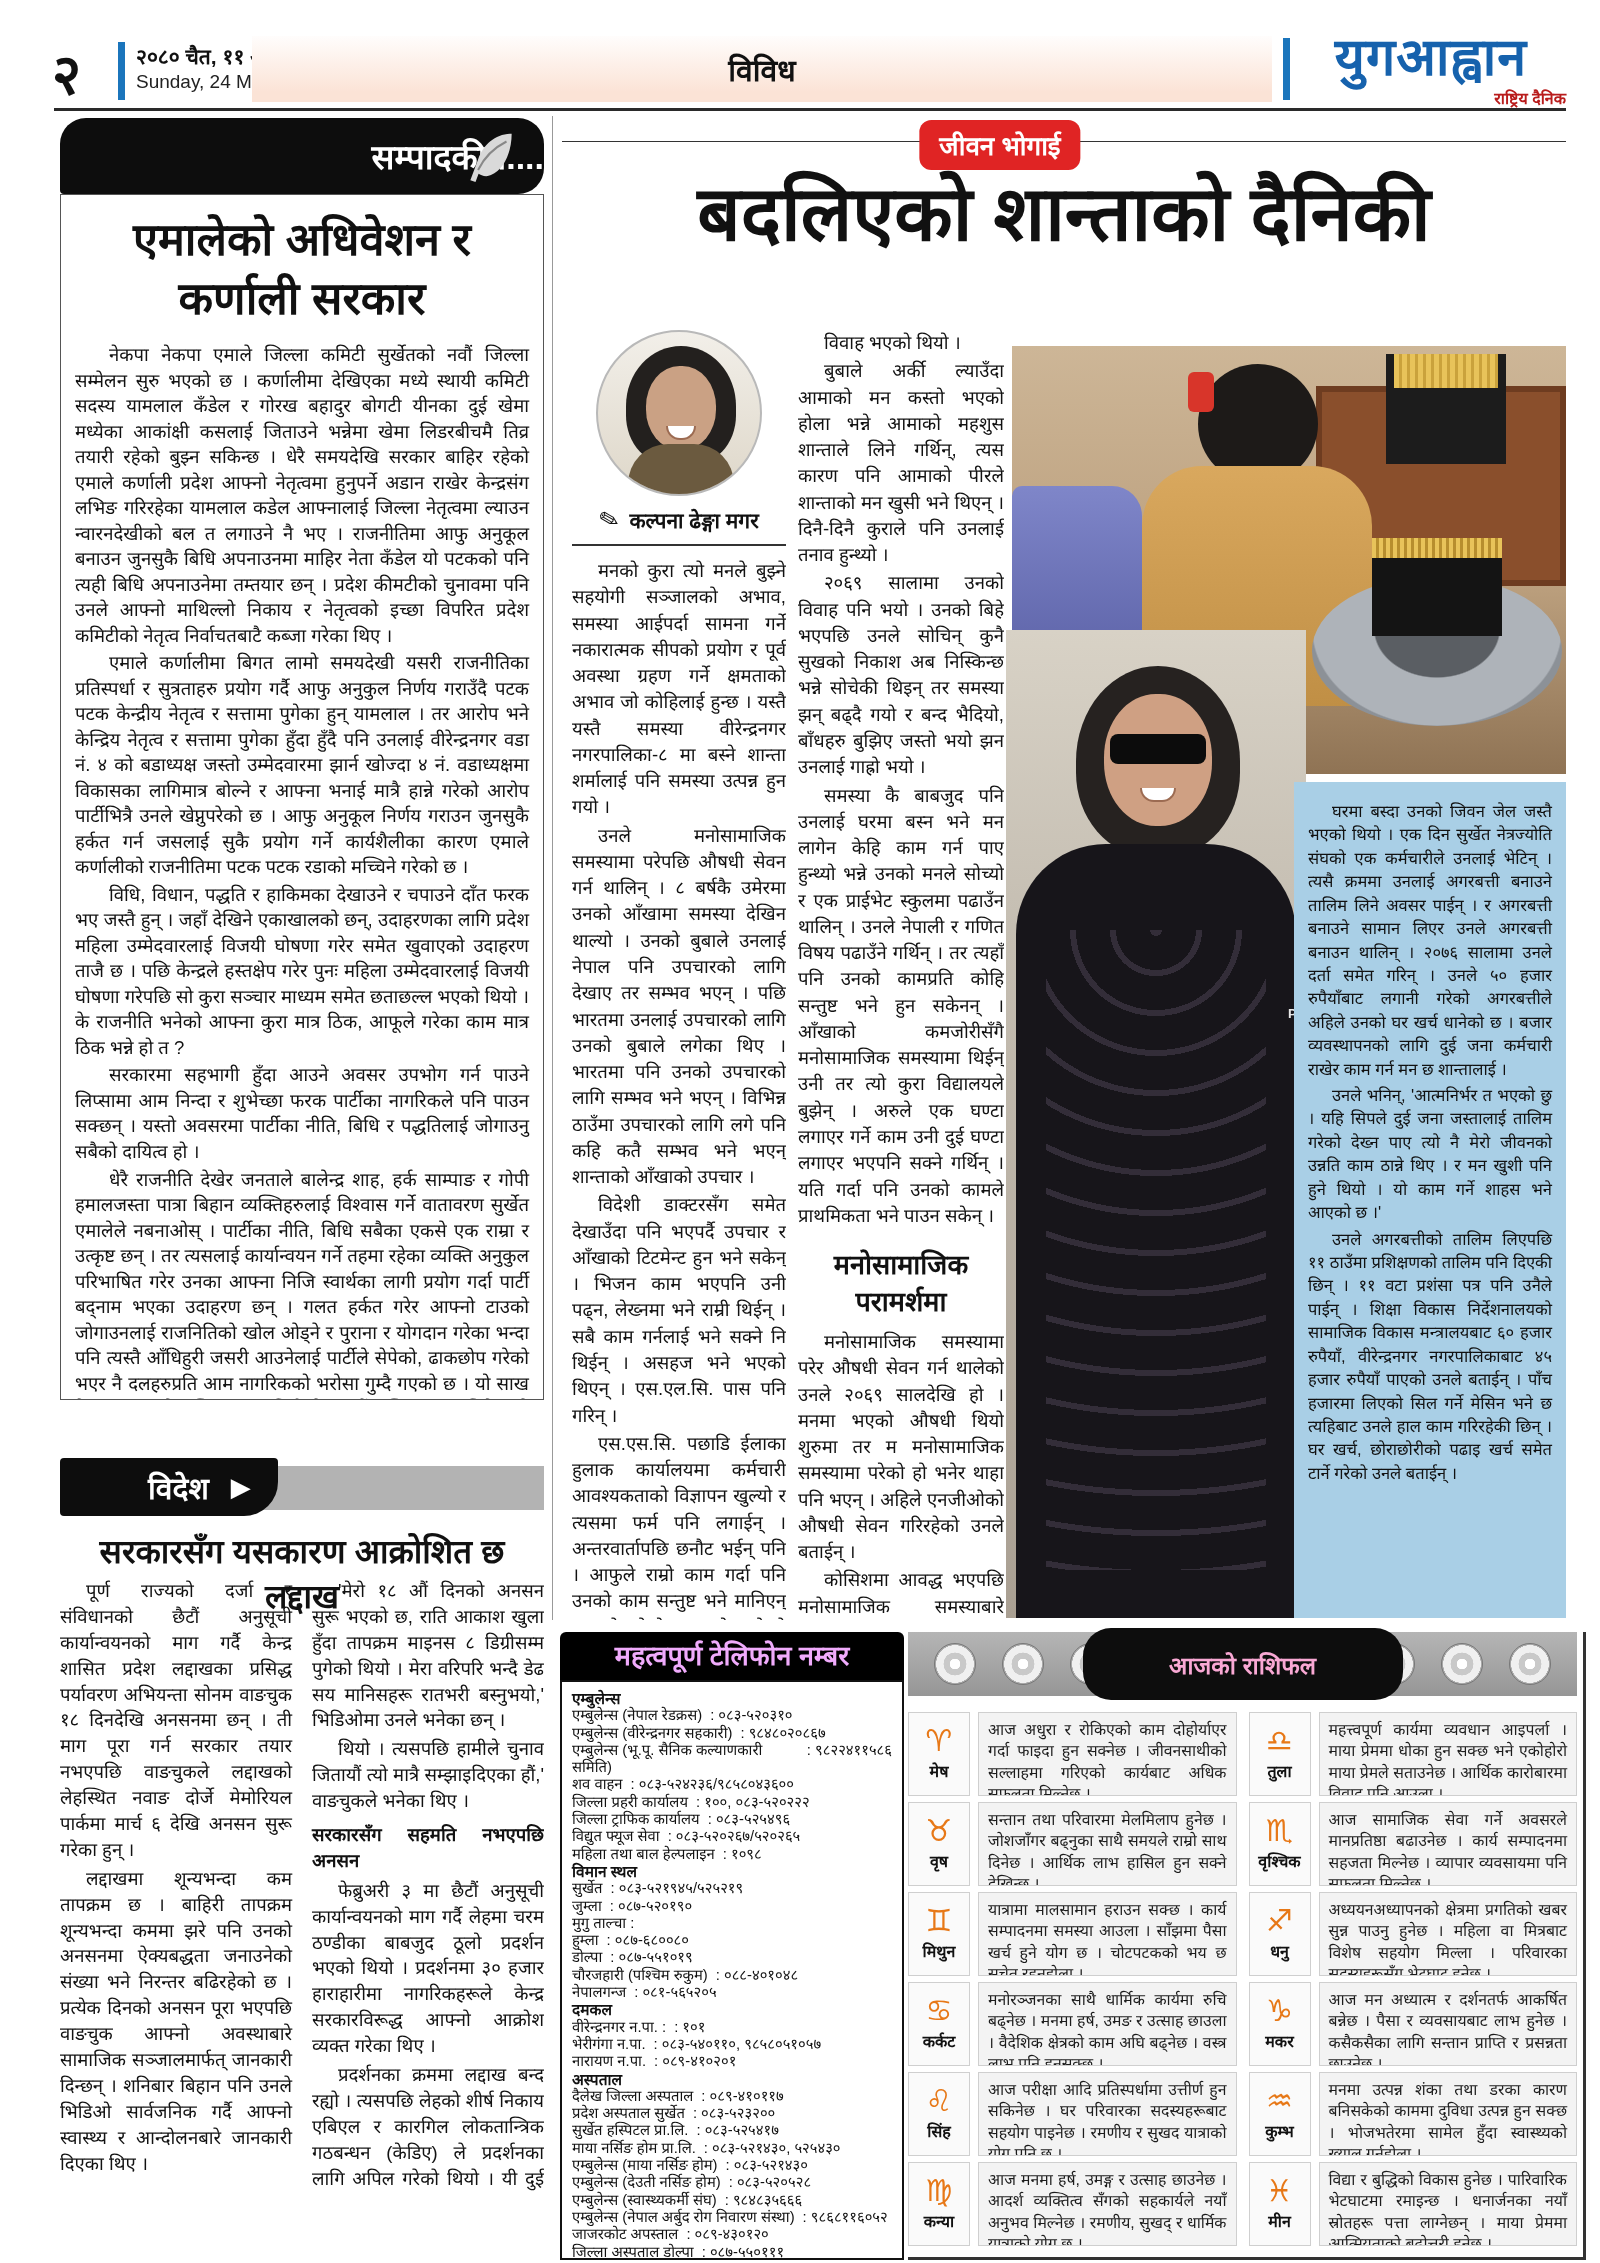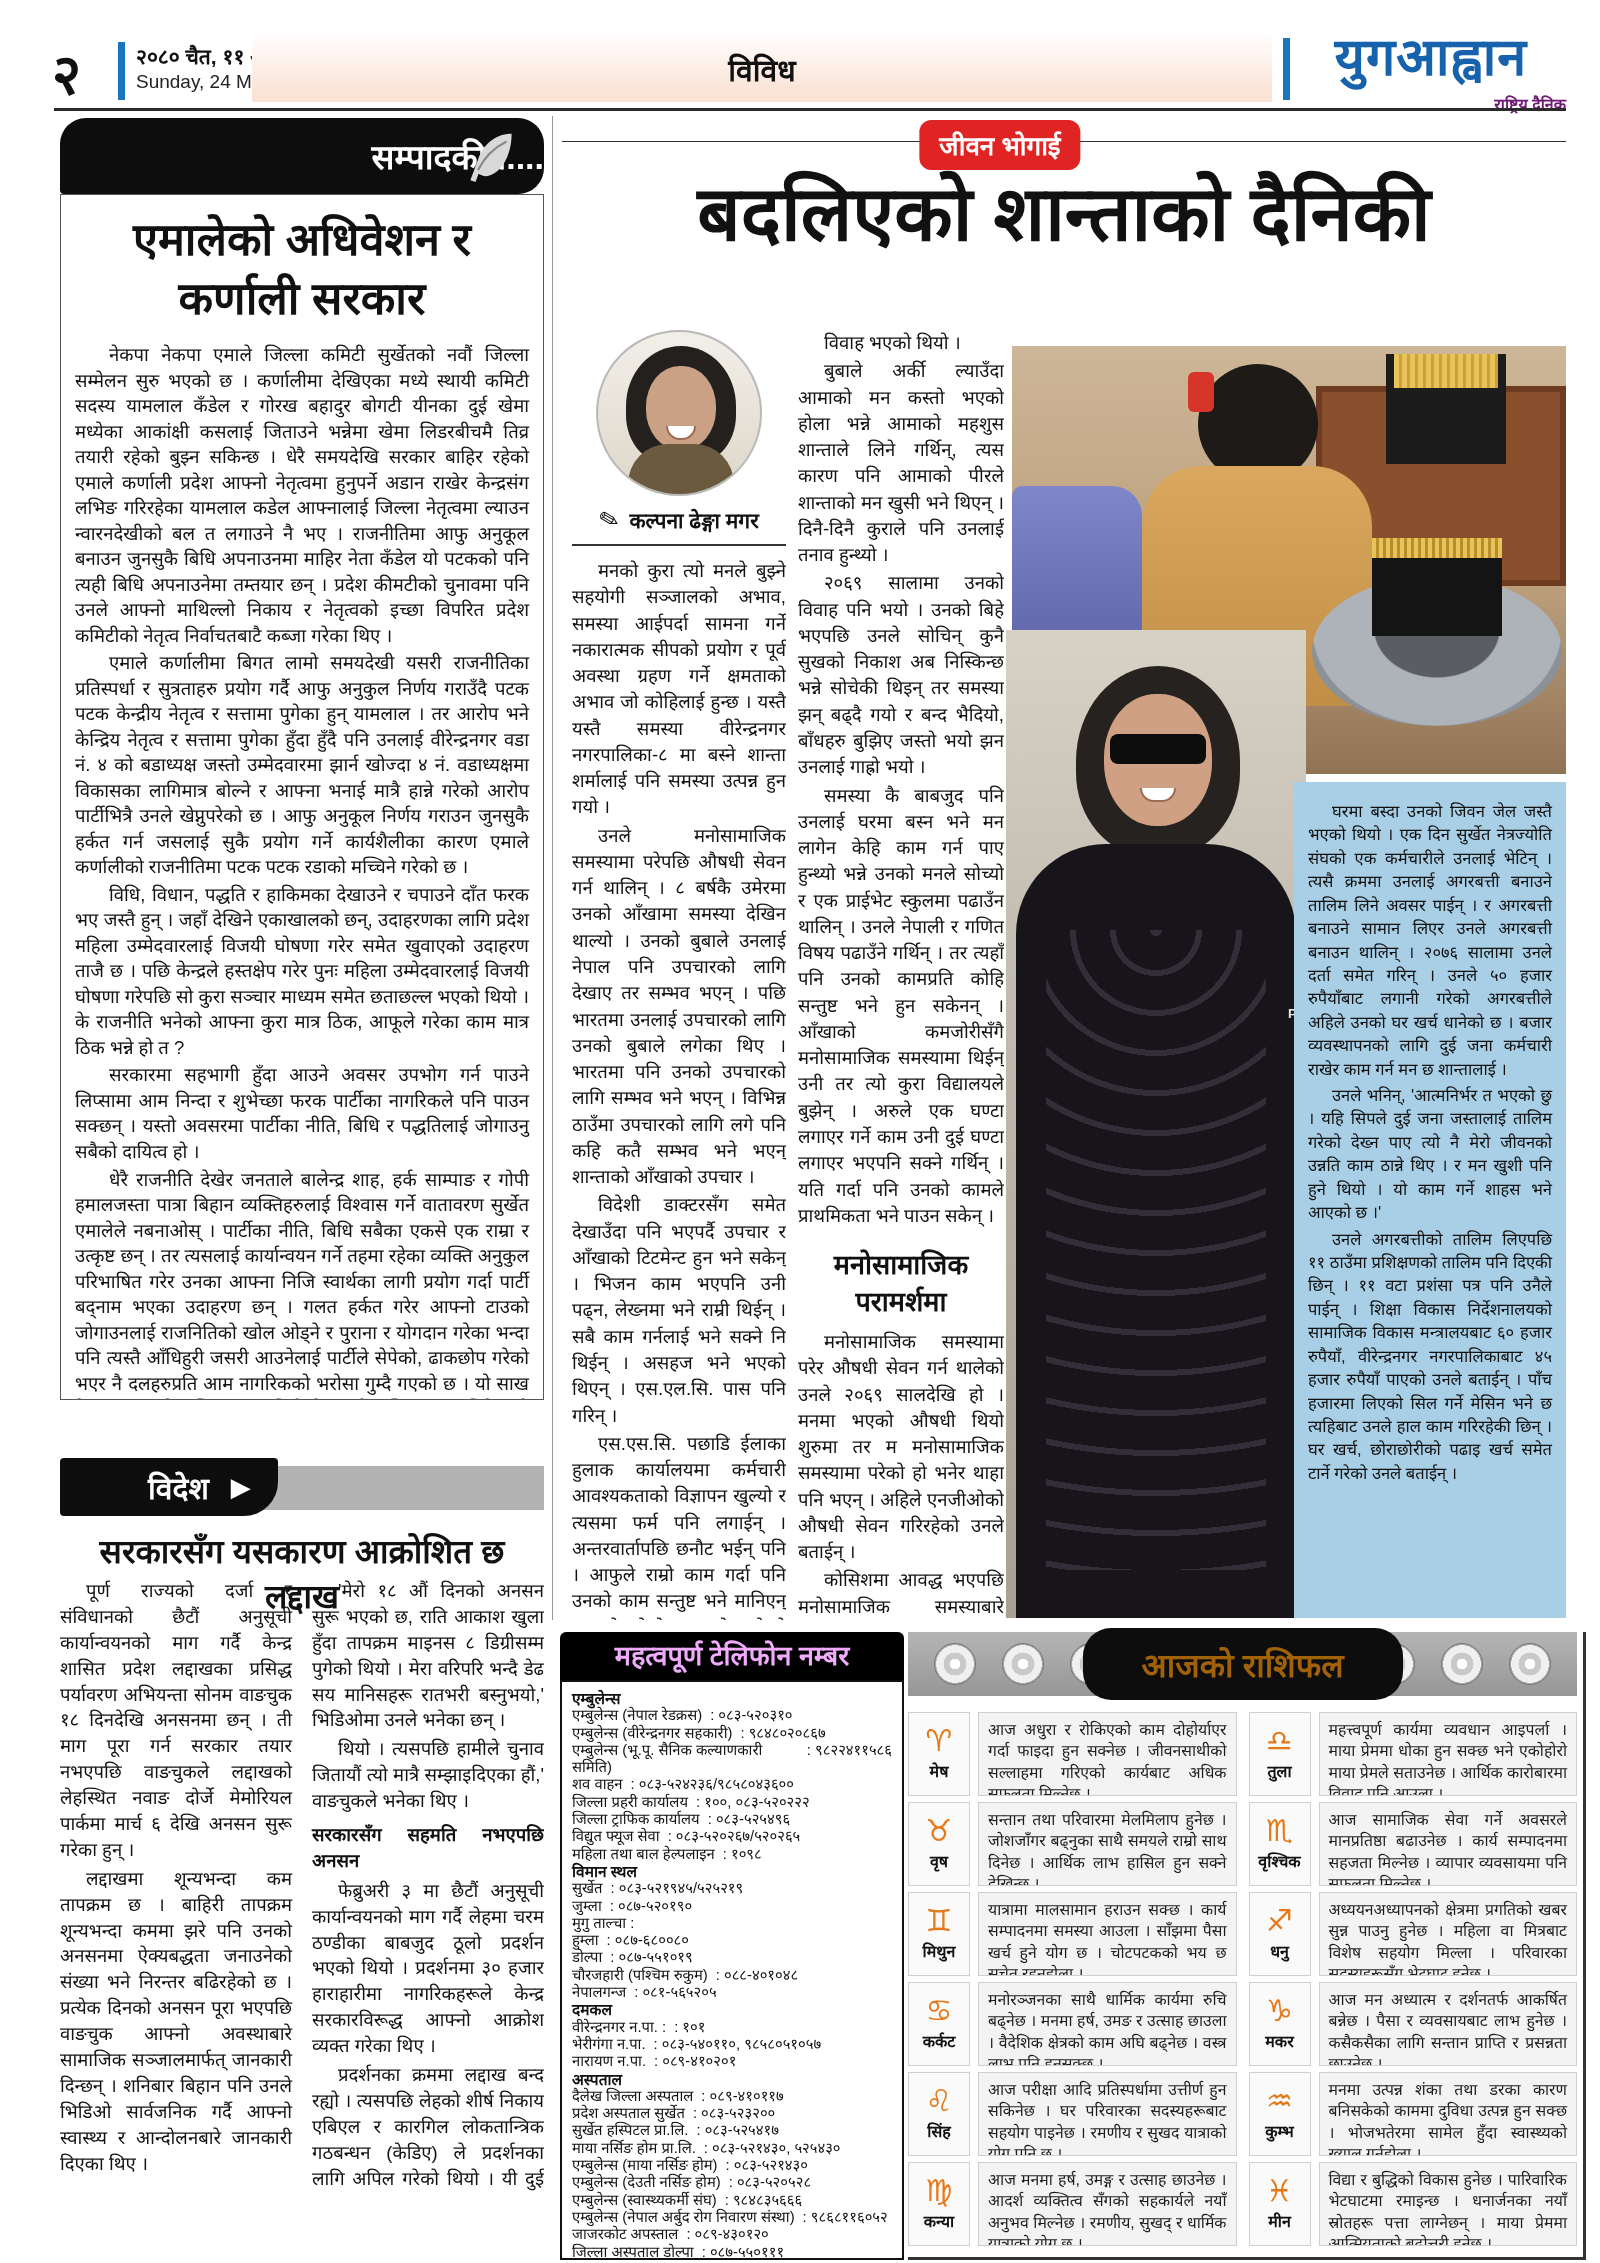--- a/index.html
+++ b/index.html
@@ -13,21 +13,21 @@
   .vbar.b1{left:118px;top:42px;height:58px;}
   .vbar.b2{left:1283px;top:38px;height:62px;}
   .dateblock{position:absolute;left:136px;top:44px;line-height:1.25;}
   .date-np{font-size:21px;font-weight:bold;}
   .date-en{font-size:19px;color:#222;}
   .sectionband{position:absolute;left:252px;top:36px;width:1020px;height:66px;
       background:linear-gradient(180deg,#fffdfc 0%,#fbe3d6 85%);display:flex;align-items:center;justify-content:center;}
   .sectionband span{font-size:30px;font-weight:bold;}
   .logoblock{position:absolute;left:1296px;top:30px;width:270px;text-align:center;}
   .logo-main{font-size:52px;font-weight:800;color:#1662ad;letter-spacing:1px;line-height:1.05;}
-  .logo-sub{font-size:16px;font-weight:bold;color:#701a75;text-align:right;margin-top:8px;}
+  .logo-sub{font-size:16px;font-weight:bold;color:#b91c1c;text-align:right;margin-top:2px;}
   .header-rule{position:absolute;left:54px;top:108px;width:1512px;height:3px;background:#2a2a2a;}
 
   
   .edit-tab{position:absolute;left:60px;top:118px;width:484px;height:76px;background:#0d0d0d;
       border-radius:26px 26px 26px 4px;display:flex;align-items:center;justify-content:flex-end;}
   .edit-tab .tab-label{color:#fff;font-size:34px;font-weight:bold;margin-left:92px;}
   .edit-tab svg{position:absolute;right:22px;top:8px;}
   .edit-box{position:absolute;left:60px;top:194px;width:484px;height:1206px;border:1px solid #555;
       padding:16px 14px 10px 14px;overflow:hidden;}
   .edit-headline{font-size:45px;line-height:1.3;font-weight:bold;text-align:center;margin-bottom:14px;}
@@ -113,23 +113,23 @@
       height:48px;line-height:48px;border-radius:6px 6px 0 0;}
   .phone-body{border:2px solid #111;height:580px;padding:8px 10px;overflow:hidden;background:#fff;}
   .p-row{display:flex;font-size:14.8px;line-height:17.3px;}
   .p-row .p-label{flex:0 1 auto;}
   .p-row .p-value{margin-left:8px;white-space:nowrap;}
   .p-row.sec .p-label{font-weight:bold;font-size:15.5px;}
 
   
   .horo{position:absolute;left:908px;top:1632px;width:678px;height:628px;border-right:3px solid #333;border-bottom:3px solid #333;padding-right:6px;}
   .horo-bar{position:relative;height:64px;background:linear-gradient(180deg,#b5b5b5,#969696);display:flex;align-items:center;}
-  .horo-title{position:absolute;left:50%;top:-4px;transform:translateX(-50%);background:#0d0d0d;color:#a16207;
+  .horo-title{position:absolute;left:50%;top:-4px;transform:translateX(-50%);background:#0d0d0d;color:#f9a8d4;
       width:320px;height:72px;border-radius:28px;display:flex;align-items:center;justify-content:center;
-      font-size:33px;font-weight:bold;}
+      font-size:24px;font-weight:bold;}
   .mandala{width:42px;height:42px;border-radius:50%;border:1px solid #777;margin-left:26px;
       background:radial-gradient(circle,#ffffff 0 18%,#c9c9c9 19% 40%,#f0f0f0 41% 66%,#adadad 67%);}
   .mandala.right{margin-left:0;margin-right:26px;}
   .horo-bar .spacer{flex:1;}
   .horo-grid{margin-top:16px;display:grid;grid-auto-flow:column;grid-template-rows:repeat(6,84px);
       grid-template-columns:1fr 1fr;column-gap:12px;row-gap:6px;}
   .h-entry{display:flex;gap:8px;height:84px;}
   .h-icon-cell{width:62px;border:1px solid #cfcfcf;background:#fafafa;display:flex;flex-direction:column;
       align-items:center;justify-content:center;}
   .h-glyph{font-size:30px;color:#e77817;line-height:1;}

